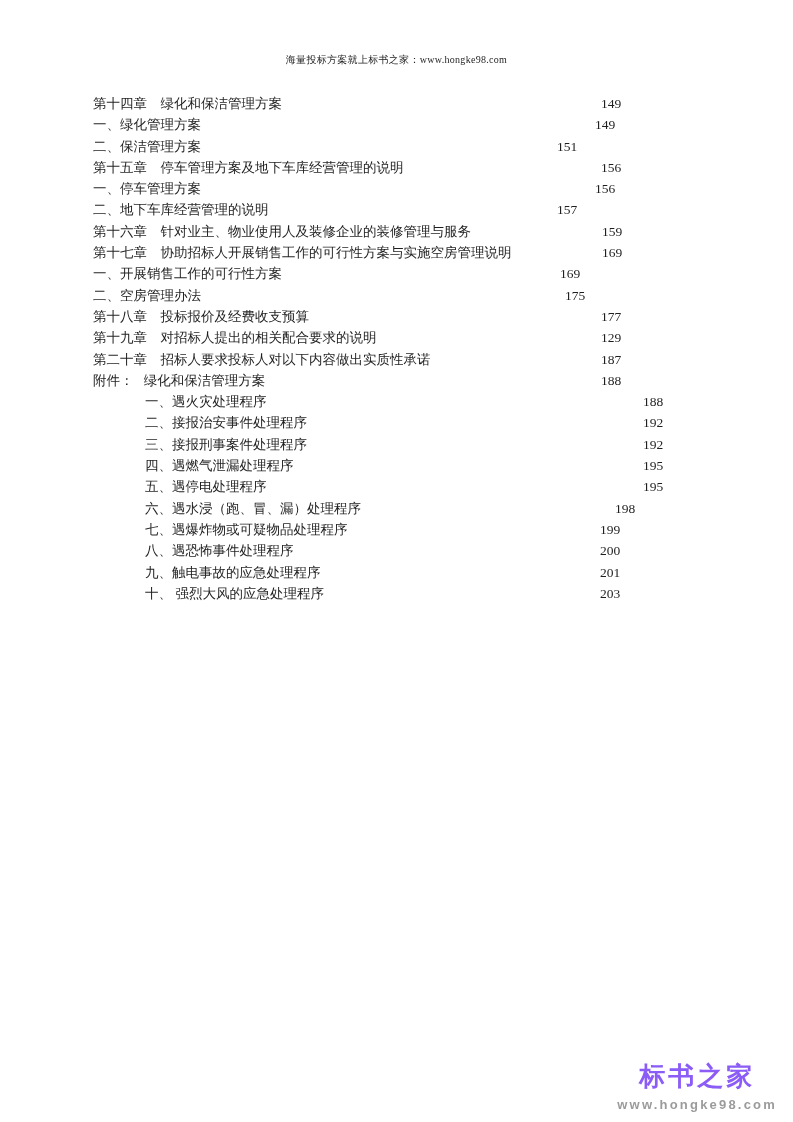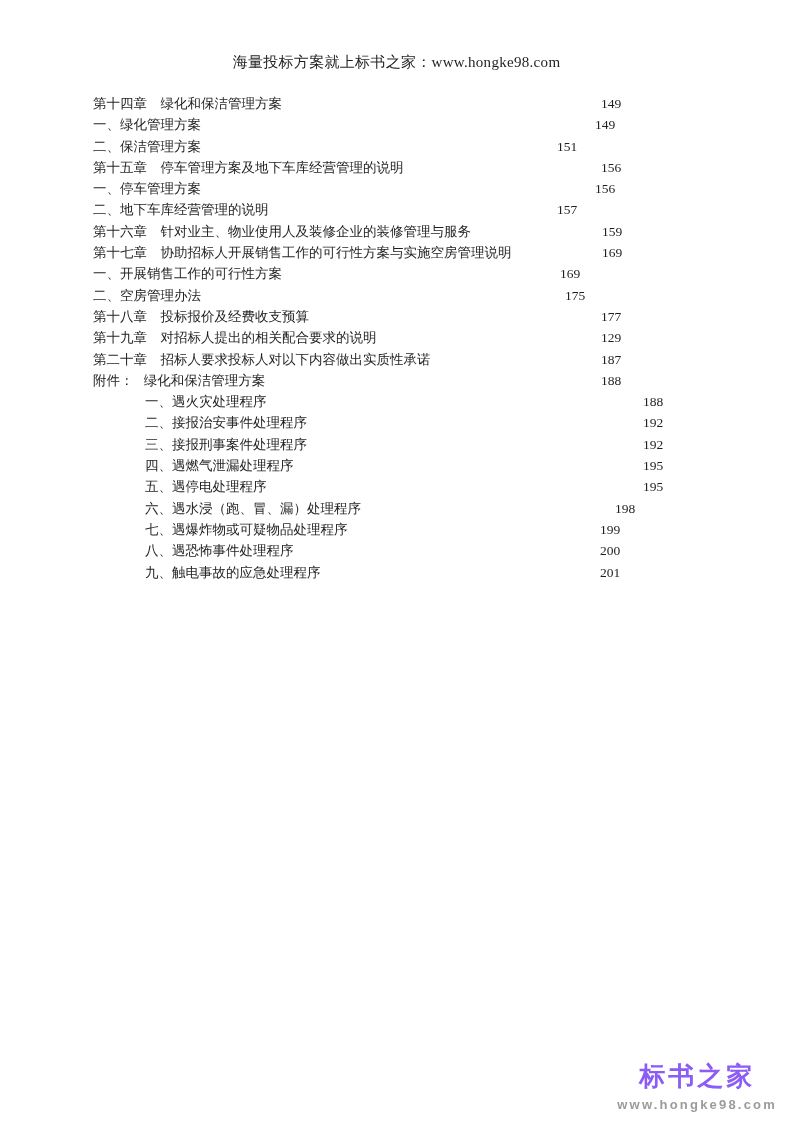--- a/index.html
+++ b/index.html
@@ -16,21 +16,21 @@
     overflow: hidden;
     font-family: "Liberation Serif", "DejaVu Serif", serif;
     color: #1f1f1f;
   }
   .doc-header {
     position: absolute;
     top: 53px;
     left: 0;
     width: 100%;
     text-align: center;
-    font-size: 15px;
+    font-size: 10px;
     letter-spacing: 0.3px;
     color: #1f1f1f;
   }
   .toc {
     position: absolute;
     top: 93px;
     left: 0;
     width: 100%;
   }
   .toc-row {
@@ -162,19 +162,23 @@
     <span class="toc-page" style="left: 600px;">199</span>
   </div>
       <div class="toc-row">
     <span class="toc-title" style="left: 145px;">八、遇恐怖事件处理程序</span>
     <span class="toc-page" style="left: 600px;">200</span>
   </div>
       <div class="toc-row">
     <span class="toc-title" style="left: 145px;">九、触电事故的应急处理程序</span>
     <span class="toc-page" style="left: 600px;">201</span>
   </div>
+      <div class="toc-row">
+    <span class="toc-title" style="left: 145px;">十、 强烈大风的应急处理程序</span>
+    <span class="toc-page" style="left: 600px;">203</span>
+  </div>
     </div>
 
   <div class="watermark">
     <div class="wm-logo">标书之家</div>
     <div class="wm-url">www.hongke98.com</div>
   </div>
 </div>
 
 </body></html>

